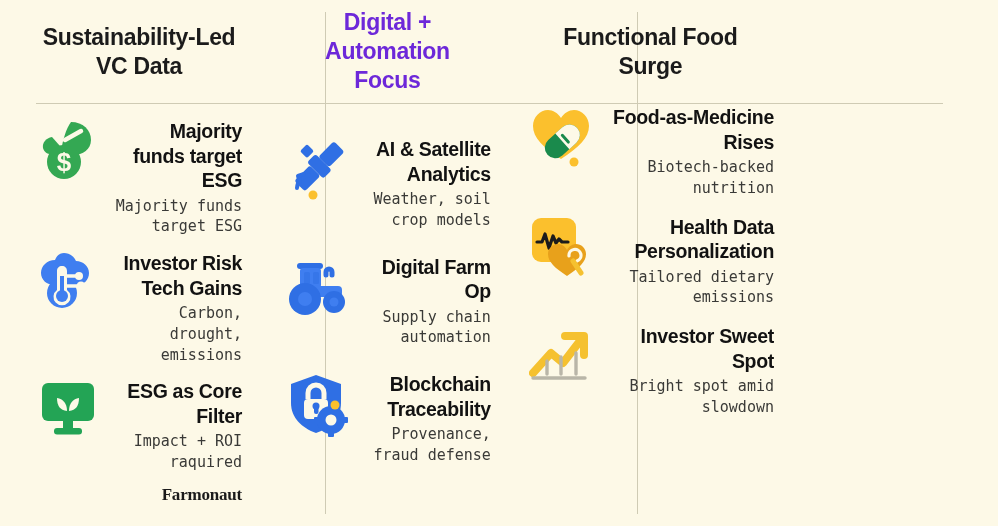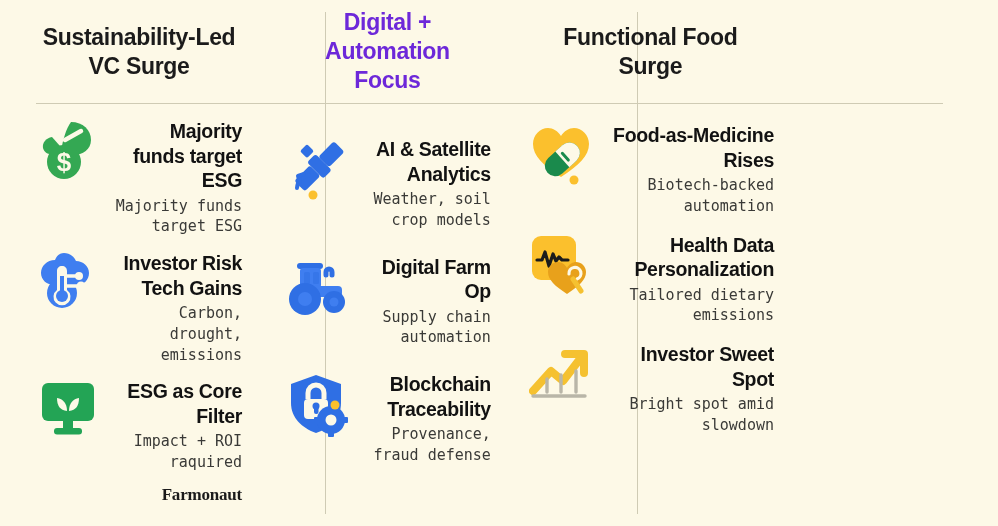--- a/index.html
+++ b/index.html
@@ -75,21 +75,21 @@
   .items { padding-top: 14px; }
   .item {
     display: flex;
     align-items: flex-start;
     gap: 14px;
     margin-bottom: 14px;
   }
   .col.c1 .item { margin-bottom: 12px; }
   .col.c2 .items { padding-top: 32px; }
   .col.c2 .item { margin-bottom: 22px; }
-  .col.c3 .items { padding-top: 18px; }
+  .col.c3 .items { padding-top: 0; }
   .col.c3 .item { margin-bottom: 14px; }
 
   .icon-wrap {
     flex: 0 0 auto;
     width: 64px;
     height: 64px;
     display: flex;
     align-items: center;
     justify-content: center;
   }
@@ -132,21 +132,21 @@
   <div class="hdiv c1"></div>
   <div class="hdiv c2"></div>
   <div class="hdiv c3"></div>
 
   <div class="columns">
 
     <div class="col c1">
       <div class="col-head">
         <span>
           <span>Sustainability-Led</span><br>
-          <span>VC Surge</span>
+          <span>VC Data</span>
         </span>
       </div>
 
       <div class="items">
 
         <div class="item">
           <span class="icon-wrap">
             <svg width="60" height="62" viewBox="0 0 60 62">
               <path d="M33 4c12 0 20 8 20 18 0 9-8 15-18 15-6 0-10-2-12-4 2-12 5-22 10-29z" fill="#34a853"></path>
               <path d="M14 19c-6 1-10 6-9 11 1 4 5 7 10 6 4-1 7-4 7-8l-8-9z" fill="#34a853"></path>
@@ -303,21 +303,21 @@
                 <rect x="13" y="26" width="40" height="21" rx="10.5" fill="#1a8a4c"></rect>
                 <path d="M33 26h9.5a10.5 10.5 0 0 1 0 21H33z" fill="#fdf9e7"></path>
                 <path d="M37 32v9" stroke="#1a8a4c" stroke-width="3" stroke-linecap="round"></path>
               </g>
               <circle cx="45" cy="57" r="4.5" fill="#fbc02d"></circle>
             </svg>
           </span>
           <div class="txt">
             <p class="item-title">Food-as-Medicine Rises</p>
             <p class="item-sub">Biotech-backed
-automation</p>
+nutrition</p>
           </div>
         </div>
 
         <div class="item">
           <span class="icon-wrap">
             <svg width="64" height="64" viewBox="0 0 64 64">
               <rect x="3" y="3" width="44" height="44" rx="9" fill="#fbc02d"></rect>
               <path d="M8 27h5l3-8 4 14 4-12 3 7 3-4 3 3h6" stroke="#1b1b1b" stroke-width="3.2" fill="none" stroke-linecap="round" stroke-linejoin="round"></path>
               <path d="M38 61C26 53 19 47 19 39c0-6 5-10 10-10 3 0 7 2 9 6 2-4 6-6 9-6 5 0 10 4 10 10 0 8-7 14-19 22z" fill="#e8a11b"></path>
               <path d="M40 41a6 6 0 1 1 8 5" stroke="#fdf9e7" stroke-width="3.2" fill="none" stroke-linecap="round"></path>

